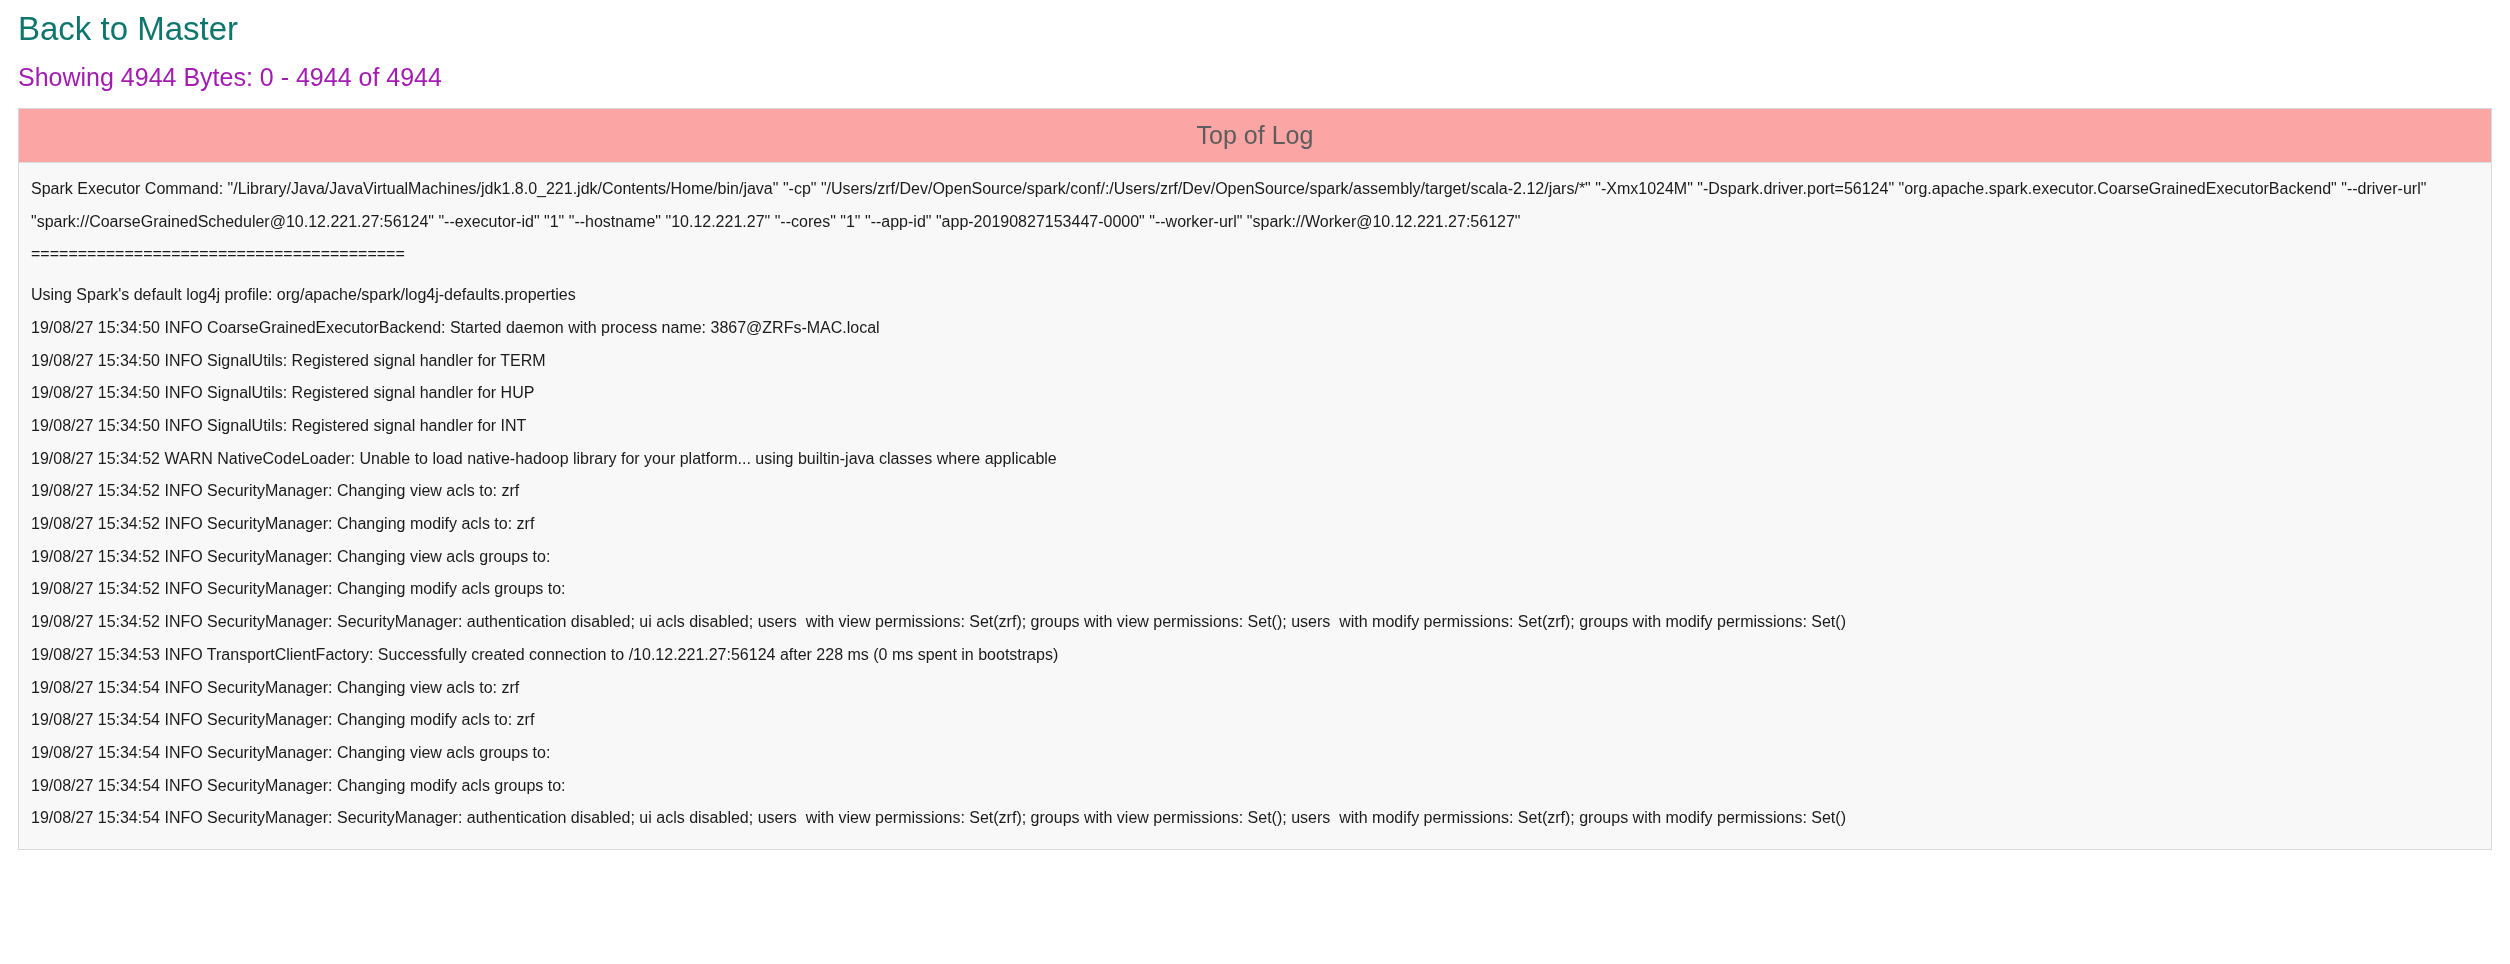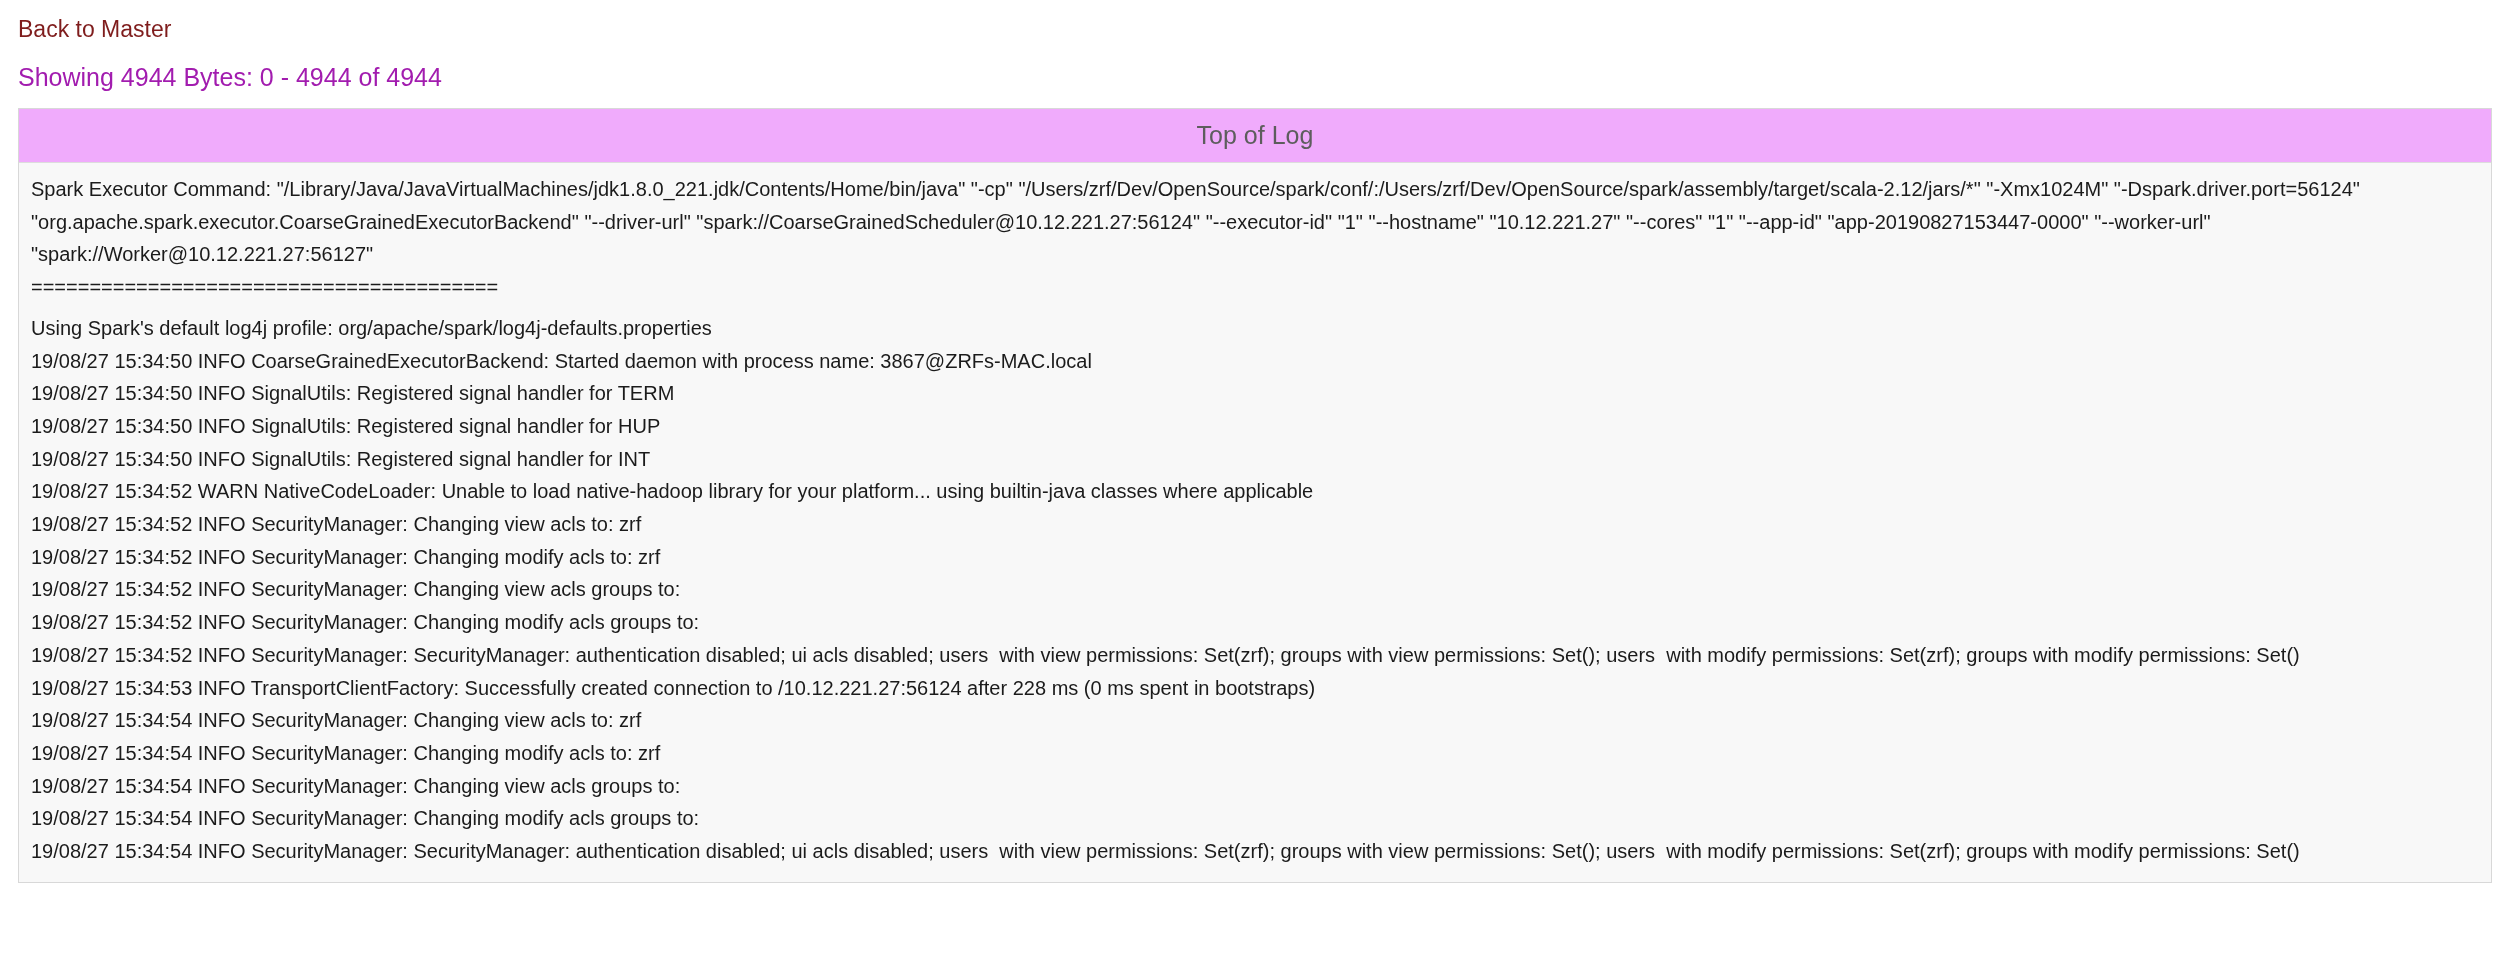--- a/index.html
+++ b/index.html
@@ -15,51 +15,51 @@
     -webkit-font-smoothing: antialiased;
   }
   .page {
     padding: 0 18px;
     box-sizing: border-box;
     width: 2510px;
   }
   .back-link {
     display: inline-block;
     margin: 14px 0 0 0;
-    color: #7f1d1d;
-    font-size: 23px;
+    color: #0f766e;
+    font-size: 33px;
     line-height: 30px;
     text-decoration: none;
     cursor: pointer;
   }
   .showing-line {
     margin: 18px 0 16px 0;
     font-size: 25px;
     line-height: 30px;
     color: #a21caf;
   }
   .log-panel {
     border: 1px solid #d8d8d8;
     background: #f8f8f8;
     width: 100%;
     box-sizing: border-box;
   }
   .log-header {
-    background: #f0abfc;
+    background: #fca5a5;
     border-bottom: 1px solid #dddddd;
     text-align: center;
     font-size: 25px;
     line-height: 30px;
     color: #5d5d5d;
     padding: 11px 0 12px 0;
   }
   .log-body {
     background: #f8f8f8;
     padding: 10px 12px 14px 12px;
-    font-size: 20px;
+    font-size: 16px;
     line-height: 32.7px;
     color: #1b1b1b;
     white-space: pre-wrap;
     word-break: break-word;
     overflow-wrap: anywhere;
     font-family: "Liberation Sans", sans-serif;
   }
   .log-line {
     white-space: pre-wrap;
     word-break: break-word;

